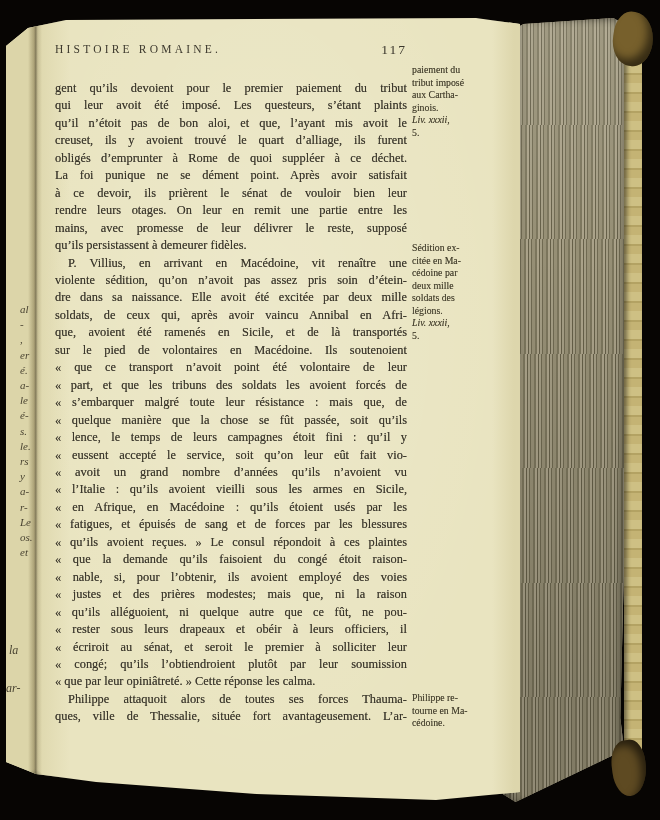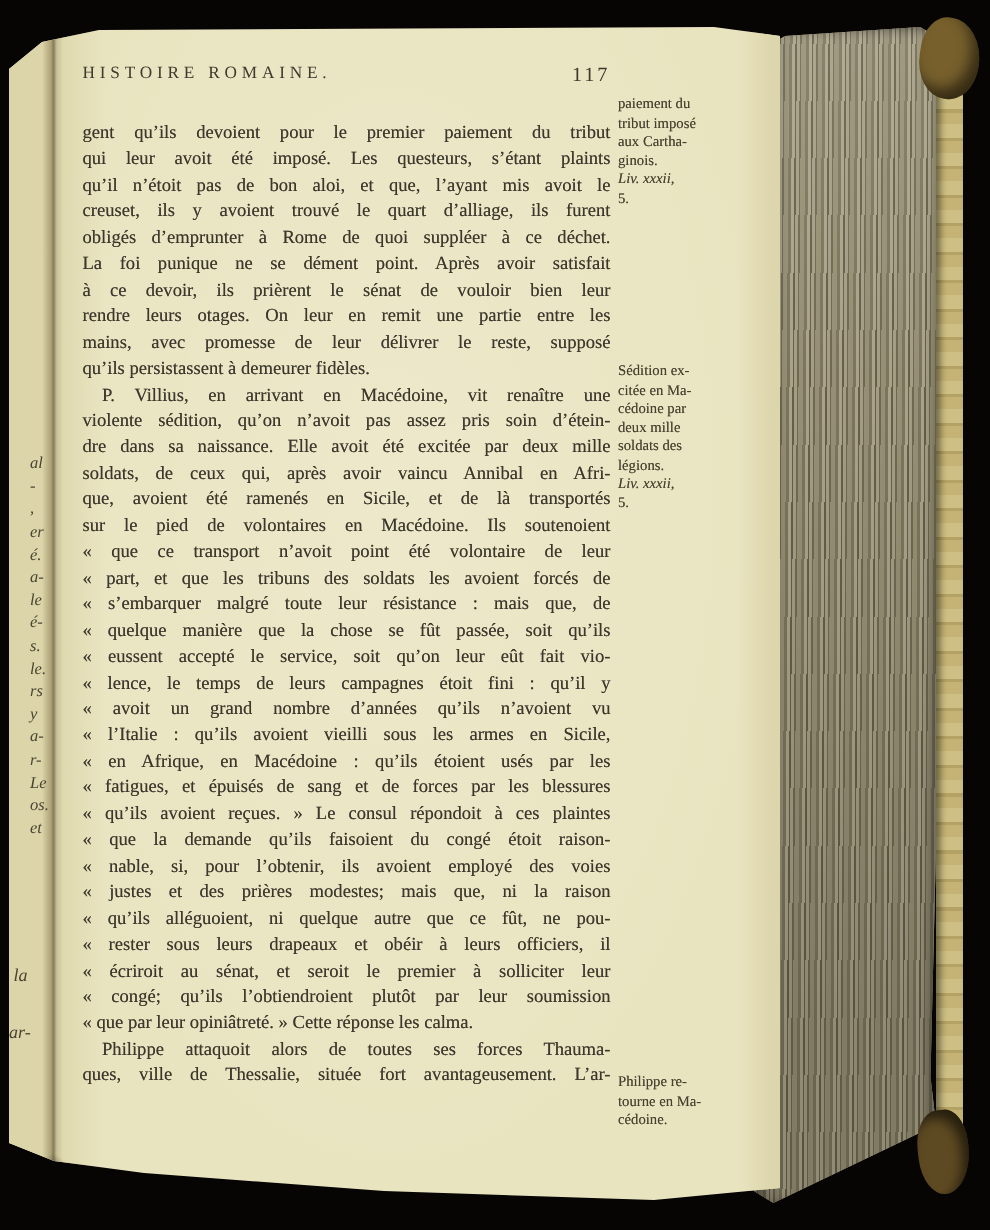--- a/index.html
+++ b/index.html
@@ -57,21 +57,21 @@
     text-shadow:0 0 .4px rgba(59,55,44,.65);}
   .bodyline.end{text-align-last:left;}
   .bodyline.indent{text-indent:13px;}
 
   
   .margin-note{position:absolute;left:406px;width:100px;font-size:9.8px;line-height:12.5px;
     color:#46412f;text-shadow:0 0 .3px rgba(70,65,47,.6);}
   .margin-note .mnline{text-align:left;}
   .mn-ref{font-style:italic;}
   .mn-ref-num{font-style:normal;}
-  .note-1{top:52px;} .note-2{top:230px;} .note-3{top:704px;}
+  .note-1{top:52px;} .note-2{top:230px;} .note-3{top:680px;}
 
   
   .fragments{position:absolute;left:1px;top:290px;width:18px;font-style:italic;
     font-size:11px;line-height:15.2px;color:#4a4432;overflow:hidden;padding-left:13px;}
   .frag-la{position:absolute;left:3px;top:631px;font-style:italic;font-size:12px;color:#4a4432;}
   .frag-ar{position:absolute;left:0px;top:669px;font-style:italic;font-size:12px;color:#4a4432;}
 </style>
 </head>
 <body>
 
@@ -127,22 +127,22 @@
         <div class="bodyline indent">P. Villius, en arrivant en Macédoine, vit renaître une</div>
         <div class="bodyline">violente sédition, qu’on n’avoit pas assez pris soin d’étein-</div>
         <div class="bodyline">dre dans sa naissance. Elle avoit été excitée par deux mille</div>
         <div class="bodyline">soldats, de ceux qui, après avoir vaincu Annibal en Afri-</div>
         <div class="bodyline">que, avoient été ramenés en Sicile, et de là transportés</div>
         <div class="bodyline">sur le pied de volontaires en Macédoine. Ils soutenoient</div>
         <div class="bodyline">« que ce transport n’avoit point été volontaire de leur</div>
         <div class="bodyline">« part, et que les tribuns des soldats les avoient forcés de</div>
         <div class="bodyline">« s’embarquer malgré toute leur résistance : mais que, de</div>
         <div class="bodyline">« quelque manière que la chose se fût passée, soit qu’ils</div>
+        <div class="bodyline">« lence, le temps de leurs campagnes étoit fini : qu’il y</div>
         <div class="bodyline">« eussent accepté le service, soit qu’on leur eût fait vio-</div>
-        <div class="bodyline">« lence, le temps de leurs campagnes étoit fini : qu’il y</div>
         <div class="bodyline">« avoit un grand nombre d’années qu’ils n’avoient vu</div>
         <div class="bodyline">« l’Italie : qu’ils avoient vieilli sous les armes en Sicile,</div>
         <div class="bodyline">« en Afrique, en Macédoine : qu’ils étoient usés par les</div>
         <div class="bodyline">« fatigues, et épuisés de sang et de forces par les blessures</div>
         <div class="bodyline">« qu’ils avoient reçues. » Le consul répondoit à ces plaintes</div>
         <div class="bodyline">« que la demande qu’ils faisoient du congé étoit raison-</div>
         <div class="bodyline">« nable, si, pour l’obtenir, ils avoient employé des voies</div>
         <div class="bodyline">« justes et des prières modestes; mais que, ni la raison</div>
         <div class="bodyline">« qu’ils alléguoient, ni quelque autre que ce fût, ne pou-</div>
         <div class="bodyline">« rester sous leurs drapeaux et obéir à leurs officiers, il</div>

